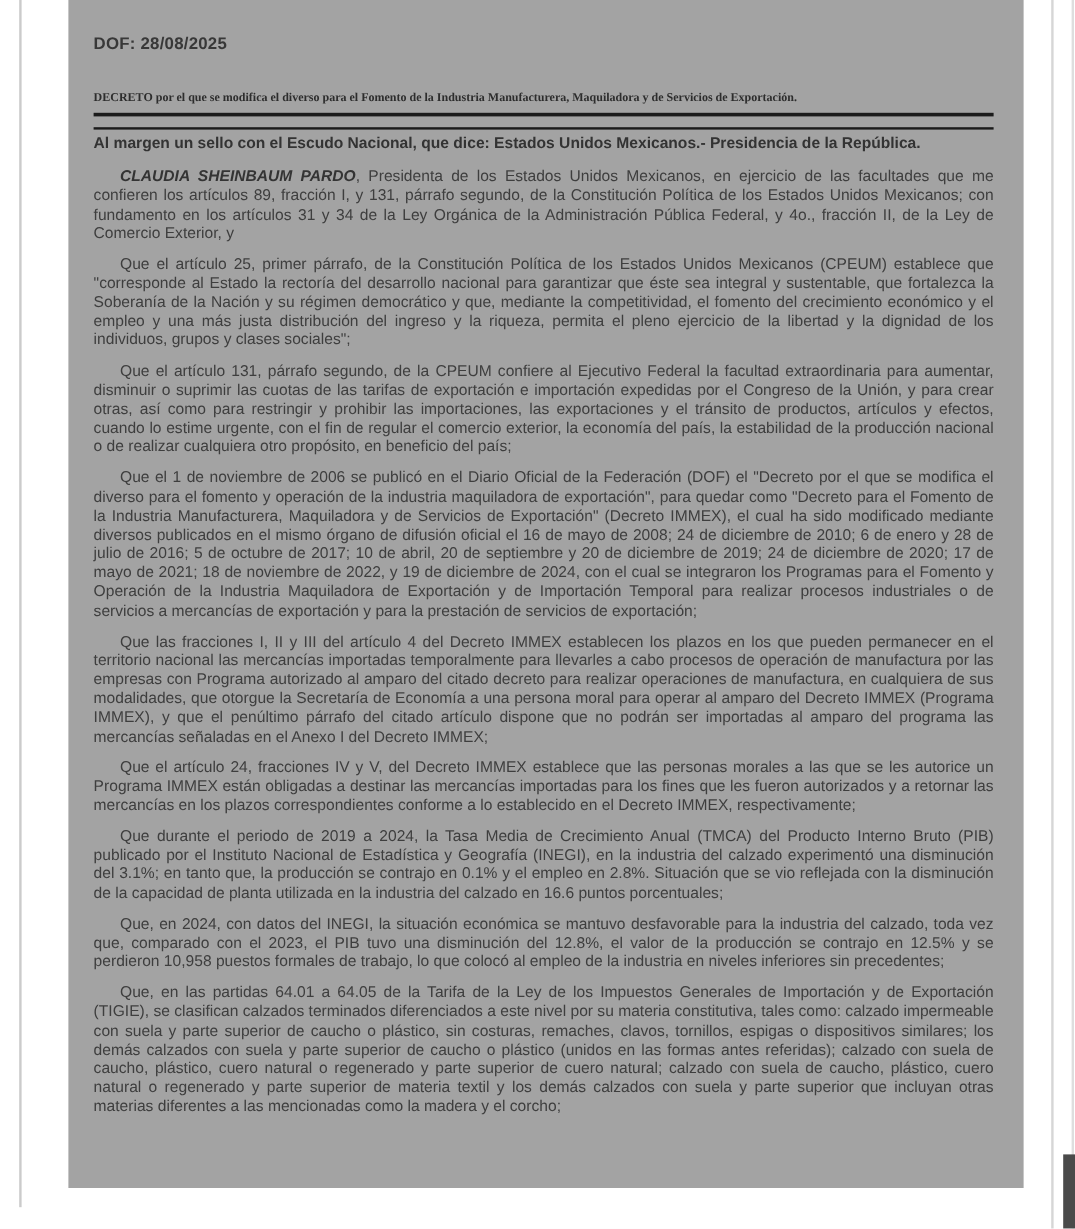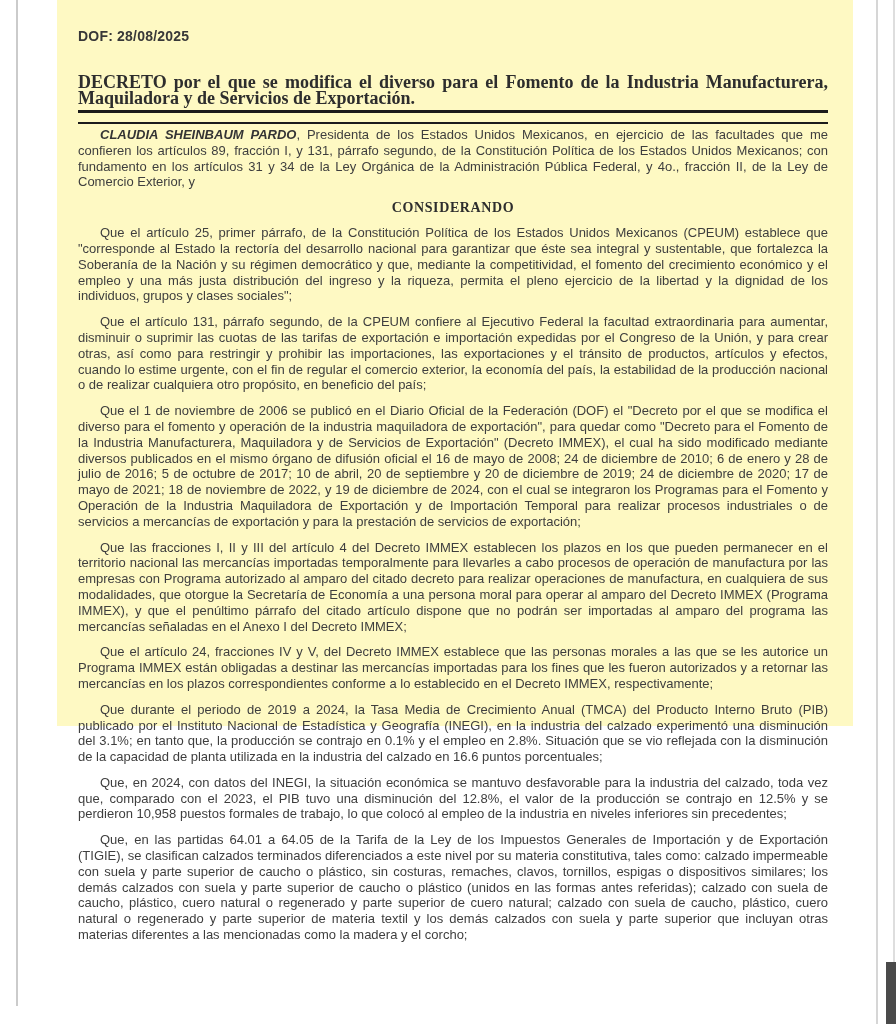--- a/index.html
+++ b/index.html
@@ -23,34 +23,34 @@
   .track-line-inner {
     position: absolute; left: 893px; top: 0; width: 2px; height: 1024px;
     background: #dedede;
   }
   .scrollbar-thumb {
     position: absolute; left: 886px; top: 962px; width: 10px; height: 62px;
     background: #4a4a4a;
   }
   
   .page-block {
-    position: absolute; left: 57px; top: 0; width: 796px; height: 726px;
-    background: #fef9c3;
+    position: absolute; left: 57px; top: 0; width: 796px; height: 990px;
+    background: #a3a3a3;
     box-sizing: border-box;
     padding: 28px 25px 0 21px;
     color: #3e3e3e;
   }
   .content { width: 750px; }
   .dof-date {
     font-size: 14px; font-weight: bold; color: #383838;
     margin: 0 0 30px 0; letter-spacing: 0.2px;
   }
   .decree-title {
     font-family: "Liberation Serif", serif;
-    font-size: 18px; font-weight: bold; color: #2d2d2d;
+    font-size: 10px; font-weight: bold; color: #2d2d2d;
     line-height: 16px; text-align: justify; margin: 0 0 4px 0;
   }
   .rule-thick { height: 3px; background: #1b1b1b; margin: 0 0 9px 0; }
   .rule-thin  { height: 2px; background: #1b1b1b; margin: 0 0 3px 0; }
   .margin-seal {
     font-size: 13px; font-weight: bold; color: #333333;
     line-height: 15px; margin: 0 0 13px 0;
   }
   .body-par {
     font-size: 13px; line-height: 15.8px; text-align: justify;
@@ -76,24 +76,24 @@
   <div class="page-block">
     <div class="content">
 
       <p class="dof-date">DOF: 28/08/2025</p>
 
       <p class="decree-title">DECRETO por el que se modifica el diverso para el Fomento de la Industria Manufacturera, Maquiladora y de Servicios de Exportación.</p>
 
       <div class="rule-thick"></div>
       <div class="rule-thin"></div>
 
+      <p class="margin-seal">Al margen un sello con el Escudo Nacional, que dice: Estados Unidos Mexicanos.- Presidencia de la República.</p>
 
       <p class="body-par"><span class="president-name">CLAUDIA SHEINBAUM PARDO</span><span>, Presidenta de los Estados Unidos Mexicanos, en ejercicio de las facultades que me confieren los artículos 89, fracción I, y 131, párrafo segundo, de la Constitución Política de los Estados Unidos Mexicanos; con fundamento en los artículos 31 y 34 de la Ley Orgánica de la Administración Pública Federal, y 4o., fracción II, de la Ley de Comercio Exterior, y</span></p>
 
-      <p class="considerando">CONSIDERANDO</p>
 
       <p class="body-par">Que el artículo 25, primer párrafo, de la Constitución Política de los Estados Unidos Mexicanos (CPEUM) establece que "corresponde al Estado la rectoría del desarrollo nacional para garantizar que éste sea integral y sustentable, que fortalezca la Soberanía de la Nación y su régimen democrático y que, mediante la competitividad, el fomento del crecimiento económico y el empleo y una más justa distribución del ingreso y la riqueza, permita el pleno ejercicio de la libertad y la dignidad de los individuos, grupos y clases sociales";</p>
       <p class="body-par">Que el artículo 131, párrafo segundo, de la CPEUM confiere al Ejecutivo Federal la facultad extraordinaria para aumentar, disminuir o suprimir las cuotas de las tarifas de exportación e importación expedidas por el Congreso de la Unión, y para crear otras, así como para restringir y prohibir las importaciones, las exportaciones y el tránsito de productos, artículos y efectos, cuando lo estime urgente, con el fin de regular el comercio exterior, la economía del país, la estabilidad de la producción nacional o de realizar cualquiera otro propósito, en beneficio del país;</p>
       <p class="body-par">Que el 1 de noviembre de 2006 se publicó en el Diario Oficial de la Federación (DOF) el "Decreto por el que se modifica el diverso para el fomento y operación de la industria maquiladora de exportación", para quedar como "Decreto para el Fomento de la Industria Manufacturera, Maquiladora y de Servicios de Exportación" (Decreto IMMEX), el cual ha sido modificado mediante diversos publicados en el mismo órgano de difusión oficial el 16 de mayo de 2008; 24 de diciembre de 2010; 6 de enero y 28 de julio de 2016; 5 de octubre de 2017; 10 de abril, 20 de septiembre y 20 de diciembre de 2019; 24 de diciembre de 2020; 17 de mayo de 2021; 18 de noviembre de 2022, y 19 de diciembre de 2024, con el cual se integraron los Programas para el Fomento y Operación de la Industria Maquiladora de Exportación y de Importación Temporal para realizar procesos industriales o de servicios a mercancías de exportación y para la prestación de servicios de exportación;</p>
       <p class="body-par">Que las fracciones I, II y III del artículo 4 del Decreto IMMEX establecen los plazos en los que pueden permanecer en el territorio nacional las mercancías importadas temporalmente para llevarles a cabo procesos de operación de manufactura por las empresas con Programa autorizado al amparo del citado decreto para realizar operaciones de manufactura, en cualquiera de sus modalidades, que otorgue la Secretaría de Economía a una persona moral para operar al amparo del Decreto IMMEX (Programa IMMEX), y que el penúltimo párrafo del citado artículo dispone que no podrán ser importadas al amparo del programa las mercancías señaladas en el Anexo I del Decreto IMMEX;</p>
       <p class="body-par">Que el artículo 24, fracciones IV y V, del Decreto IMMEX establece que las personas morales a las que se les autorice un Programa IMMEX están obligadas a destinar las mercancías importadas para los fines que les fueron autorizados y a retornar las mercancías en los plazos correspondientes conforme a lo establecido en el Decreto IMMEX, respectivamente;</p>
       <p class="body-par">Que durante el periodo de 2019 a 2024, la Tasa Media de Crecimiento Anual (TMCA) del Producto Interno Bruto (PIB) publicado por el Instituto Nacional de Estadística y Geografía (INEGI), en la industria del calzado experimentó una disminución del 3.1%; en tanto que, la producción se contrajo en 0.1% y el empleo en 2.8%. Situación que se vio reflejada con la disminución de la capacidad de planta utilizada en la industria del calzado en 16.6 puntos porcentuales;</p>
       <p class="body-par">Que, en 2024, con datos del INEGI, la situación económica se mantuvo desfavorable para la industria del calzado, toda vez que, comparado con el 2023, el PIB tuvo una disminución del 12.8%, el valor de la producción se contrajo en 12.5% y se perdieron 10,958 puestos formales de trabajo, lo que colocó al empleo de la industria en niveles inferiores sin precedentes;</p>
       <p class="body-par">Que, en las partidas 64.01 a 64.05 de la Tarifa de la Ley de los Impuestos Generales de Importación y de Exportación (TIGIE), se clasifican calzados terminados diferenciados a este nivel por su materia constitutiva, tales como: calzado impermeable con suela y parte superior de caucho o plástico, sin costuras, remaches, clavos, tornillos, espigas o dispositivos similares; los demás calzados con suela y parte superior de caucho o plástico (unidos en las formas antes referidas); calzado con suela de caucho, plástico, cuero natural o regenerado y parte superior de cuero natural; calzado con suela de caucho, plástico, cuero natural o regenerado y parte superior de materia textil y los demás calzados con suela y parte superior que incluyan otras materias diferentes a las mencionadas como la madera y el corcho;</p>
 

